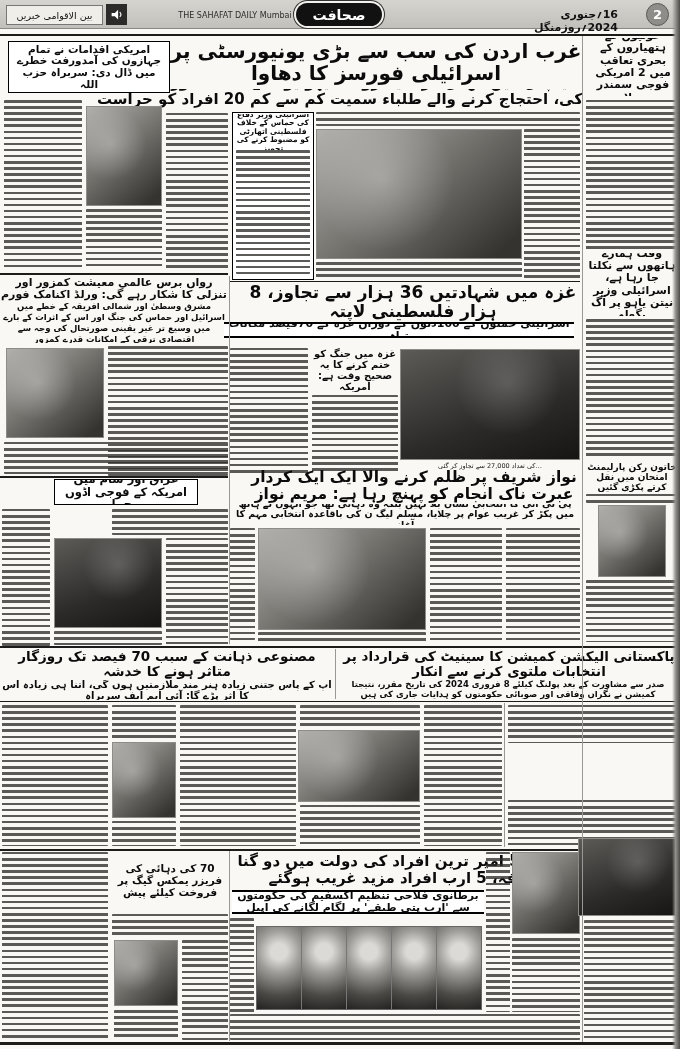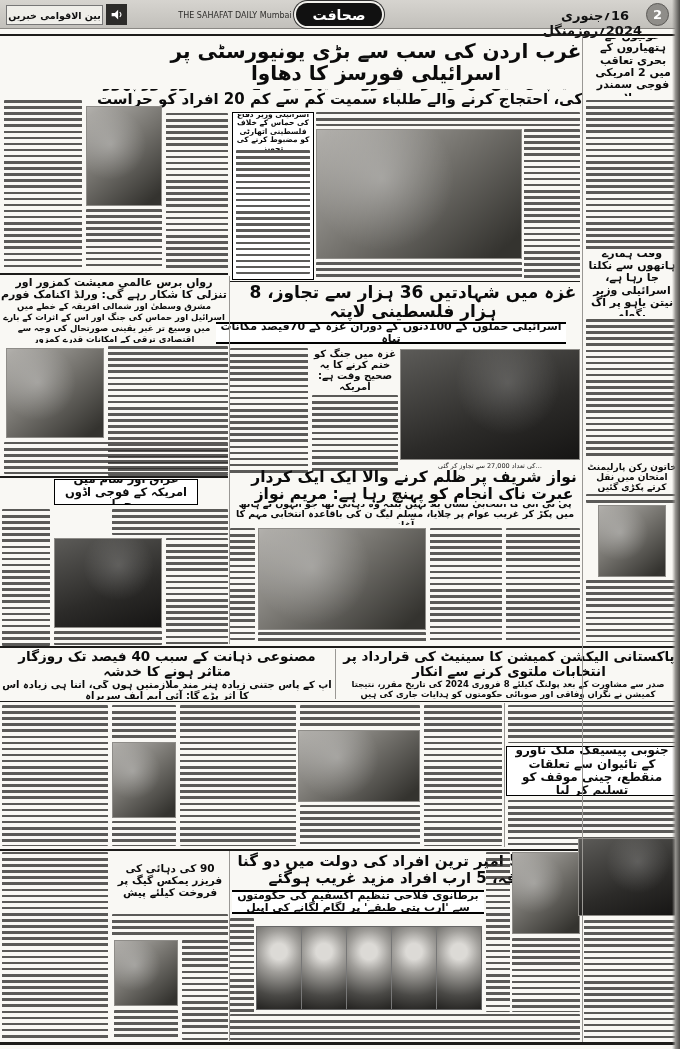--- a/index.html
+++ b/index.html
@@ -26,32 +26,32 @@
   .strip{display:flex;border:1px solid #666;background:#333}
   .vr{background:#9a9894}
   .hr{background:#1d1c1a}
   .caption{font-size:6.5px;color:#222;text-align:center;overflow:hidden;white-space:nowrap}
   .hdr{background:linear-gradient(#d6d4cf,#c2c0bb);border-bottom:1px solid #8a8884}
   .circle{border-radius:50%;background:#8f8d89;color:#fff;font-weight:bold;
       display:flex;align-items:center;justify-content:center;border:1px solid #5c5a57}
   .oval{background:#111;color:#fff;border-radius:14px;display:flex;align-items:center;
       justify-content:center;font-weight:bold;box-shadow:0 0 0 2px #f2f1ec,0 0 0 3px #333}
   .label-box{background:#efeee9;border:1px solid #777;display:flex;align-items:center;
-      justify-content:center;font-weight:bold}
+      justify-content:center;font-weight:normal}
   .icon-box{background:#2c2b29;display:flex;align-items:center;justify-content:center}
   .edge{background:linear-gradient(to left,#4c4b48,#94928e 55%,rgba(0,0,0,0))}
 </style>
 </head>
 <body>
 
 <div class="page">
 
   <div class="abs hdr" style="left:0;top:3;width:680px;height:29px">
     <div class="abs circle" style="left:646px;top:3px;width:23px;height:23px;font-size:13px">2</div>
-    <div class="abs" style="left:548px;top:8px;width:94px;height:15px;font-size:13px;font-weight:bold;text-align:center">16؍جنوری 2024؍روزمنگل</div>
+    <div class="abs" style="left:524px;top:8px;width:94px;height:15px;font-size:11px;font-weight:bold;text-align:right">16؍جنوری 2024؍روزمنگل</div>
     <div class="abs oval" style="left:296px;top:3px;width:86px;height:23px;font-size:14px">صحافت</div>
     <div class="abs" style="left:176px;top:11px;width:118px;height:12px;font-size:8px;color:#2e2d2b;direction:ltr;text-align:center">THE SAHAFAT DAILY Mumbai</div>
     <div class="abs icon-box" style="left:106px;top:4px;width:21px;height:21px">
       <svg width="13" height="13" viewBox="0 0 16 16">
           <polygon points="2,6 6,6 10,2 10,14 6,10 2,10" fill="#fff"></polygon>
           <path d="M12 5 q3 3 0 6" stroke="#fff" stroke-width="1.4" fill="none"></path>
         </svg>
     </div>
     <div class="abs label-box" style="left:6px;top:5px;width:97px;height:20px;font-size:9.5px">بین الاقوامی خبریں</div>
   </div>
@@ -62,37 +62,38 @@
   <div class="abs hl" style="left:586px;top:253px;width:92px;height:63px;font-size:11px">وقت ہمارے ہاتھوں سے نکلتا جا رہا ہے، اسرائیلی وزیر نیتن یاہو پر آگ بگولہ</div>
   <div class="abs tx" style="left:586px;top:319px;width:92px;height:140px"></div>
   <div class="abs hl" style="left:586px;top:462px;width:92px;height:30px;font-size:9px">خاتون رکن پارلیمنٹ امتحان میں نقل کرتے پکڑی گئیں</div>
   <div class="abs tx" style="left:586px;top:494px;width:92px;height:9px"></div>
   <div class="abs ph" style="left:598px;top:505px;width:68px;height:72px"></div>
   <div class="abs tx" style="left:586px;top:580px;width:92px;height:62px"></div>
 
   <div class="abs hl" style="left:168px;top:37px;width:416px;height:50px;font-size:20px">غرب اردن کی سب سے بڑی یونیورسٹی پر اسرائیلی فورسز کا دھاوا</div>
   <div class="abs hl" style="left:96px;top:89px;width:488px;height:21px;font-size:15px">کیمپس میں گھس کر سینکڑوں صیہونیوں نے تلاشی اور توڑ پھوڑ کی، احتجاج کرنے والے طلباء سمیت کم سے کم 20 افراد کو حراست میں لے لیا</div>
 
+  <div class="abs hl boxed" style="left:8px;top:41px;width:162px;height:52px;font-size:10.5px">امریکی اقدامات نے تمام جہازوں کی آمدورفت خطرے میں ڈال دی: سربراہ حزب اللہ</div>
   <div class="abs tx" style="left:4px;top:100px;width:78px;height:170px"></div>
   <div class="abs ph" style="left:86px;top:106px;width:76px;height:100px"></div>
   <div class="abs tx" style="left:166px;top:113px;width:62px;height:157px"></div>
   <div class="abs tx" style="left:86px;top:209px;width:76px;height:61px"></div>
 
   <div class="abs boxed" style="left:232px;top:112px;width:82px;height:168px">
     <div class="hl" style="width:100%;height:36px;font-size:7.5px">اسرائیلی وزیر دفاع کی حماس کے خلاف فلسطینی اتھارٹی کو مضبوط کرنے کی تجویز</div>
     <div class="tx" style="width:100%;height:124px"></div>
   </div>
   <div class="abs tx" style="left:316px;top:112px;width:264px;height:14px"></div>
   <div class="abs ph" style="left:316px;top:129px;width:206px;height:130px"></div>
   <div class="abs tx" style="left:524px;top:129px;width:56px;height:150px"></div>
   <div class="abs tx" style="left:316px;top:262px;width:206px;height:17px"></div>
 
   <div class="abs hr" style="left:230px;top:281px;width:350px;height:1px"></div>
   <div class="abs hl" style="left:246px;top:283px;width:334px;height:38px;font-size:17px">غزہ میں شہادتیں 36 ہزار سے تجاوز، 8 ہزار فلسطینی لاپتہ</div>
-  <div class="abs hl band" style="left:216px;top:322px;width:350px;height:22px;font-size:11px">اسرائیلی حملوں کے 100دنوں کے دوران غزہ کے 70فیصد مکانات تباہ</div>
+  <div class="abs hl band" style="left:224px;top:322px;width:350px;height:16px;font-size:11px">اسرائیلی حملوں کے 100دنوں کے دوران غزہ کے 70فیصد مکانات تباہ</div>
   <div class="abs tx" style="left:230px;top:348px;width:78px;height:126px"></div>
   <div class="abs hl" style="left:312px;top:348px;width:86px;height:44px;font-size:10px">غزہ میں جنگ کو ختم کرنے کا یہ صحیح وقت ہے: امریکہ</div>
   <div class="abs tx" style="left:312px;top:395px;width:86px;height:79px"></div>
   <div class="abs ph dark" style="left:400px;top:349px;width:180px;height:111px"></div>
   <div class="abs caption" style="left:400px;top:462px;width:180px;height:11px">…کی تعداد 27,000 سے تجاوز کر گئی</div>
 
   <div class="abs hr" style="left:0;top:273px;width:228px;height:1.5px"></div>
   <div class="abs hl" style="left:0;top:276px;width:228px;height:26px;font-size:11px">رواں برس عالمی معیشت کمزور اور تنزلی کا شکار رہے گی: ورلڈ اکنامک فورم</div>
   <div class="abs hl" style="left:0;top:303px;width:228px;height:40px;font-size:8.5px;line-height:1.3">مشرق وسطیٰ اور شمالی افریقہ کے خطے میں اسرائیل اور حماس کی جنگ اور اس کے اثرات کے بارے میں وسیع تر غیر یقینی صورتحال کی وجہ سے اقتصادی ترقی کے امکانات قدرے کمزور</div>
   <div class="abs ph" style="left:6px;top:348px;width:98px;height:90px"></div>
@@ -112,56 +113,55 @@
   <div class="abs tx" style="left:230px;top:528px;width:25px;height:112px"></div>
   <div class="abs ph" style="left:258px;top:528px;width:168px;height:102px"></div>
   <div class="abs tx" style="left:430px;top:528px;width:72px;height:114px"></div>
   <div class="abs tx" style="left:506px;top:528px;width:74px;height:114px"></div>
   <div class="abs tx" style="left:258px;top:632px;width:168px;height:11px"></div>
 
   <div class="abs hr" style="left:0;top:646px;width:680px;height:1.5px"></div>
   <div class="abs hl" style="left:338px;top:649px;width:342px;height:30px;font-size:13.5px">پاکستانی الیکشن کمیشن کا سینیٹ کی قرارداد پر انتخابات ملتوی کرنے سے انکار</div>
   <div class="abs hl" style="left:336px;top:680px;width:344px;height:20px;font-size:8.5px">صدر سے مشاورت کے بعد پولنگ کیلئے 8 فروری 2024 کی تاریخ مقرر، نتیجتاً کمیشن نے نگراں وفاقی اور صوبائی حکومتوں کو ہدایات جاری کی ہیں</div>
   <div class="abs vr" style="left:335px;top:649px;width:1px;height:50px"></div>
-  <div class="abs hl" style="left:2px;top:649px;width:330px;height:30px;font-size:13.5px">مصنوعی ذہانت کے سبب 40 فیصد تک روزگار متاثر ہونے کا خدشہ</div>
+  <div class="abs hl" style="left:2px;top:649px;width:330px;height:30px;font-size:13.5px">مصنوعی ذہانت کے سبب 70 فیصد تک روزگار متاثر ہونے کا خدشہ</div>
   <div class="abs hl" style="left:2px;top:680px;width:330px;height:20px;font-size:10px">آپ کے پاس جتنی زیادہ ہنر مند ملازمتیں ہوں گی، اتنا ہی زیادہ اس کا اثر پڑے گا: آئی ایم ایف سربراہ</div>
   <div class="abs hr" style="left:0;top:701px;width:680px;height:1px"></div>
 
   <div class="abs tx" style="left:2px;top:705px;width:106px;height:141px"></div>
   <div class="abs tx" style="left:112px;top:705px;width:64px;height:34px"></div>
   <div class="abs ph" style="left:112px;top:742px;width:64px;height:76px"></div>
   <div class="abs tx" style="left:112px;top:821px;width:64px;height:25px"></div>
   <div class="abs tx" style="left:180px;top:705px;width:116px;height:141px"></div>
   <div class="abs tx" style="left:300px;top:705px;width:120px;height:22px"></div>
   <div class="abs ph" style="left:298px;top:730px;width:122px;height:72px"></div>
   <div class="abs tx" style="left:300px;top:805px;width:120px;height:41px"></div>
   <div class="abs tx" style="left:424px;top:705px;width:78px;height:141px"></div>
   <div class="abs vr" style="left:504px;top:703px;width:1px;height:144px"></div>
   <div class="abs tx" style="left:508px;top:705px;width:170px;height:38px"></div>
-  <div class="abs hl boxed" style="left:506px;top:746px;width:172px;height:50px;font-size:12px">جنوبی پیسیفک ملک ناورو کے تائیوان سے تعلقات منقطع، چینی موقف کو تسلیم کر لیا</div>
   <div class="abs tx" style="left:508px;top:800px;width:170px;height:46px"></div>
 
   <div class="abs hr" style="left:0;top:849px;width:680px;height:1.5px"></div>
 
   <div class="abs hl" style="left:230px;top:852px;width:350px;height:36px;font-size:15px">دنیا کے 5 امیر ترین افراد کی دولت میں دو گنا اضافہ، 5 ارب افراد مزید غریب ہوگئے</div>
   <div class="abs hl band" style="left:232px;top:890px;width:252px;height:24px;font-size:11px">برطانوی فلاحی تنظیم آکسفیم کی حکومتوں سے 'ارب پتی طبقے' پر لگام لگانے کی اپیل</div>
   <div class="abs tx" style="left:230px;top:918px;width:24px;height:96px"></div>
   <div class="abs strip" style="left:256px;top:926px;width:226px;height:84px">
     <div class="face"></div>
     <div class="face"></div>
     <div class="face"></div>
     <div class="face"></div>
     <div class="face"></div>
   </div>
   <div class="abs tx" style="left:230px;top:1014px;width:350px;height:26px"></div>
   <div class="abs tx" style="left:486px;top:852px;width:24px;height:160px"></div>
   <div class="abs ph" style="left:512px;top:852px;width:68px;height:82px"></div>
   <div class="abs tx" style="left:512px;top:938px;width:68px;height:74px"></div>
 
-  <div class="abs hl" style="left:112px;top:852px;width:116px;height:58px;font-size:10.5px">90 کی دہائی کی فریزر یمکس گیگ پر فروخت کیلئے پیش</div>
+  <div class="abs hl" style="left:112px;top:852px;width:116px;height:58px;font-size:10.5px">70 کی دہائی کی فریزر یمکس گیگ پر فروخت کیلئے پیش</div>
   <div class="abs tx" style="left:2px;top:852px;width:106px;height:188px"></div>
   <div class="abs tx" style="left:112px;top:914px;width:116px;height:22px"></div>
   <div class="abs ph" style="left:114px;top:940px;width:64px;height:66px"></div>
   <div class="abs tx" style="left:182px;top:940px;width:46px;height:100px"></div>
   <div class="abs tx" style="left:114px;top:1010px;width:64px;height:30px"></div>
 
   <div class="abs ph dark" style="left:578px;top:838px;width:100px;height:78px"></div>
   <div class="abs tx" style="left:584px;top:920px;width:94px;height:120px"></div>
 
   <div class="abs vr" style="left:582px;top:36px;width:1px;height:1006px"></div>

